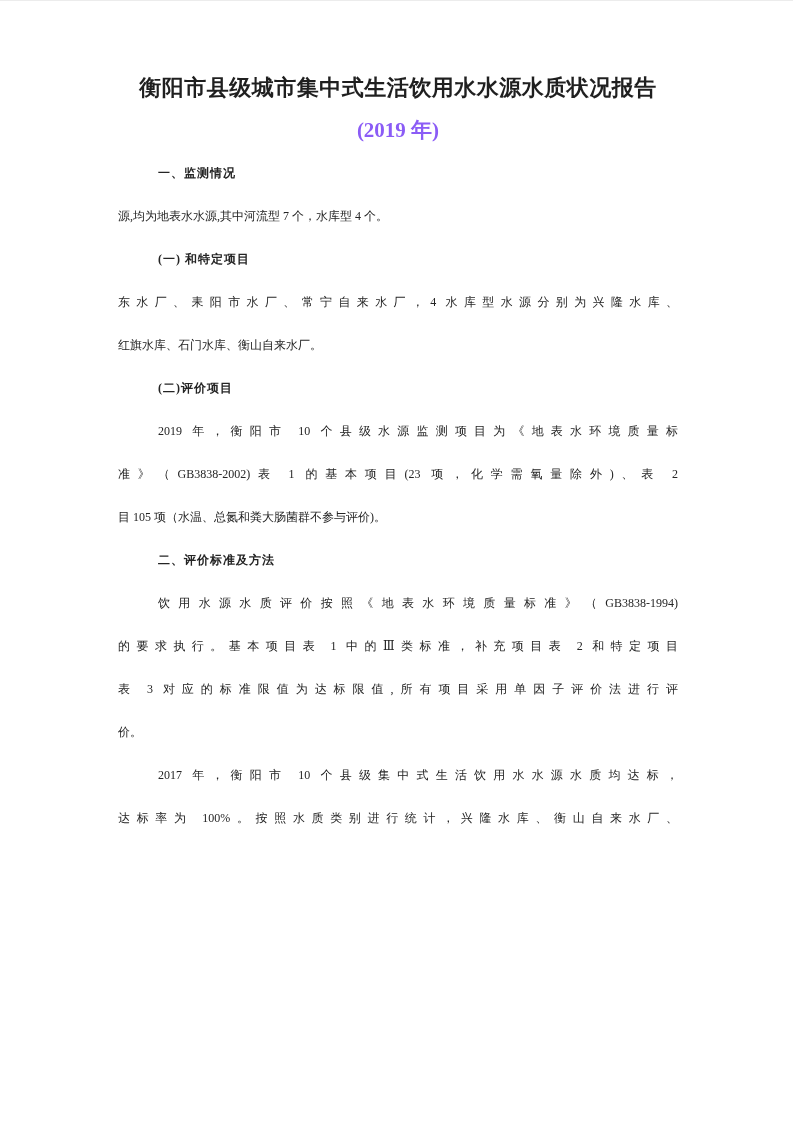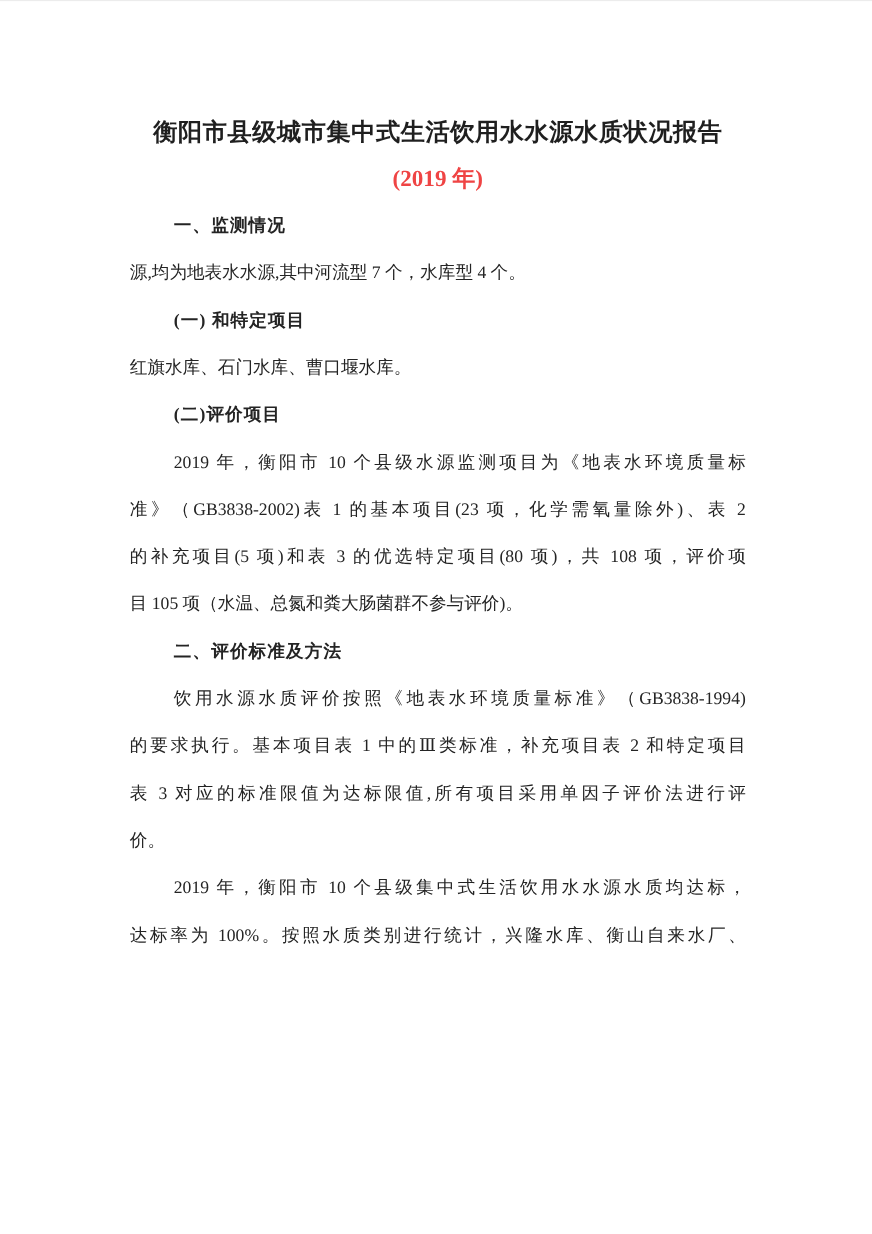--- a/index.html
+++ b/index.html
@@ -11,68 +11,68 @@
     width: 793px;
     height: 1122px;
     font-family: "Liberation Serif", "DejaVu Serif", serif;
     color: #222222;
     overflow: hidden;
   }
   .page {
     box-sizing: border-box;
     width: 793px;
     height: 1122px;
-    padding: 97px 115px 0 118px;
+    padding: 65px 115px 0 118px;
     border-top: 1px solid #ececec;
     background: #ffffff;
   }
   .line {
     height: 43px;
     line-height: 43px;
-    font-size: 16px;
+    font-size: 12px;
     white-space: nowrap;
     color: #242424;
   }
   .title-line-1 {
     font-size: 22px;
     font-weight: bold;
     text-align: center;
     letter-spacing: 0.5px;
     color: #1f1f1f;
   }
   .title-line-2 {
     font-size: 21px;
     font-weight: bold;
     text-align: center;
-    color: #ef4444;
+    color: #8b5cf6;
   }
   .indent { padding-left: 40px; }
   .j {
     text-align: justify;
     text-align-last: justify;
   }
   .heading { font-weight: 600; letter-spacing: 1px; }
 </style>
 </head>
 <body>
 
 <div class="page">
   <div class="line title-line-1">衡阳市县级城市集中式生活饮用水水源水质状况报告</div>
   <div class="line title-line-2">(2019 年)</div>
   <div>
       <div class="line indent heading">一、监测情况</div>
       <div class="line">源,均为地表水水源,其中河流型 7 个，水库型 4 个。</div>
       <div class="line indent heading">(一) 和特定项目</div>
-      <div class="line">红旗水库、石门水库、曹口堰水库。</div>
+      <div class="line j">东水厂、耒阳市水厂、常宁自来水厂，4 水库型水源分别为兴隆水库、</div>
+      <div class="line">红旗水库、石门水库、衡山自来水厂。</div>
       <div class="line indent heading">(二)评价项目</div>
       <div class="line indent j">2019 年，衡阳市 10 个县级水源监测项目为《地表水环境质量标</div>
       <div class="line j">准》（GB3838-2002)表 1 的基本项目(23 项，化学需氧量除外)、表 2</div>
-      <div class="line j">的补充项目(5 项)和表 3 的优选特定项目(80 项)，共 108 项，评价项</div>
       <div class="line">目 105 项（水温、总氮和粪大肠菌群不参与评价)。</div>
       <div class="line indent heading">二、评价标准及方法</div>
       <div class="line indent j">饮用水源水质评价按照《地表水环境质量标准》（GB3838-1994)</div>
       <div class="line j">的要求执行。基本项目表 1 中的Ⅲ类标准，补充项目表 2 和特定项目</div>
       <div class="line j">表 3 对应的标准限值为达标限值,所有项目采用单因子评价法进行评</div>
       <div class="line">价。</div>
-      <div class="line indent j">2019 年，衡阳市 10 个县级集中式生活饮用水水源水质均达标，</div>
+      <div class="line indent j">2017 年，衡阳市 10 个县级集中式生活饮用水水源水质均达标，</div>
       <div class="line j">达标率为 100%。按照水质类别进行统计，兴隆水库、衡山自来水厂、</div>
     </div>
 </div>
 
 </body></html>

